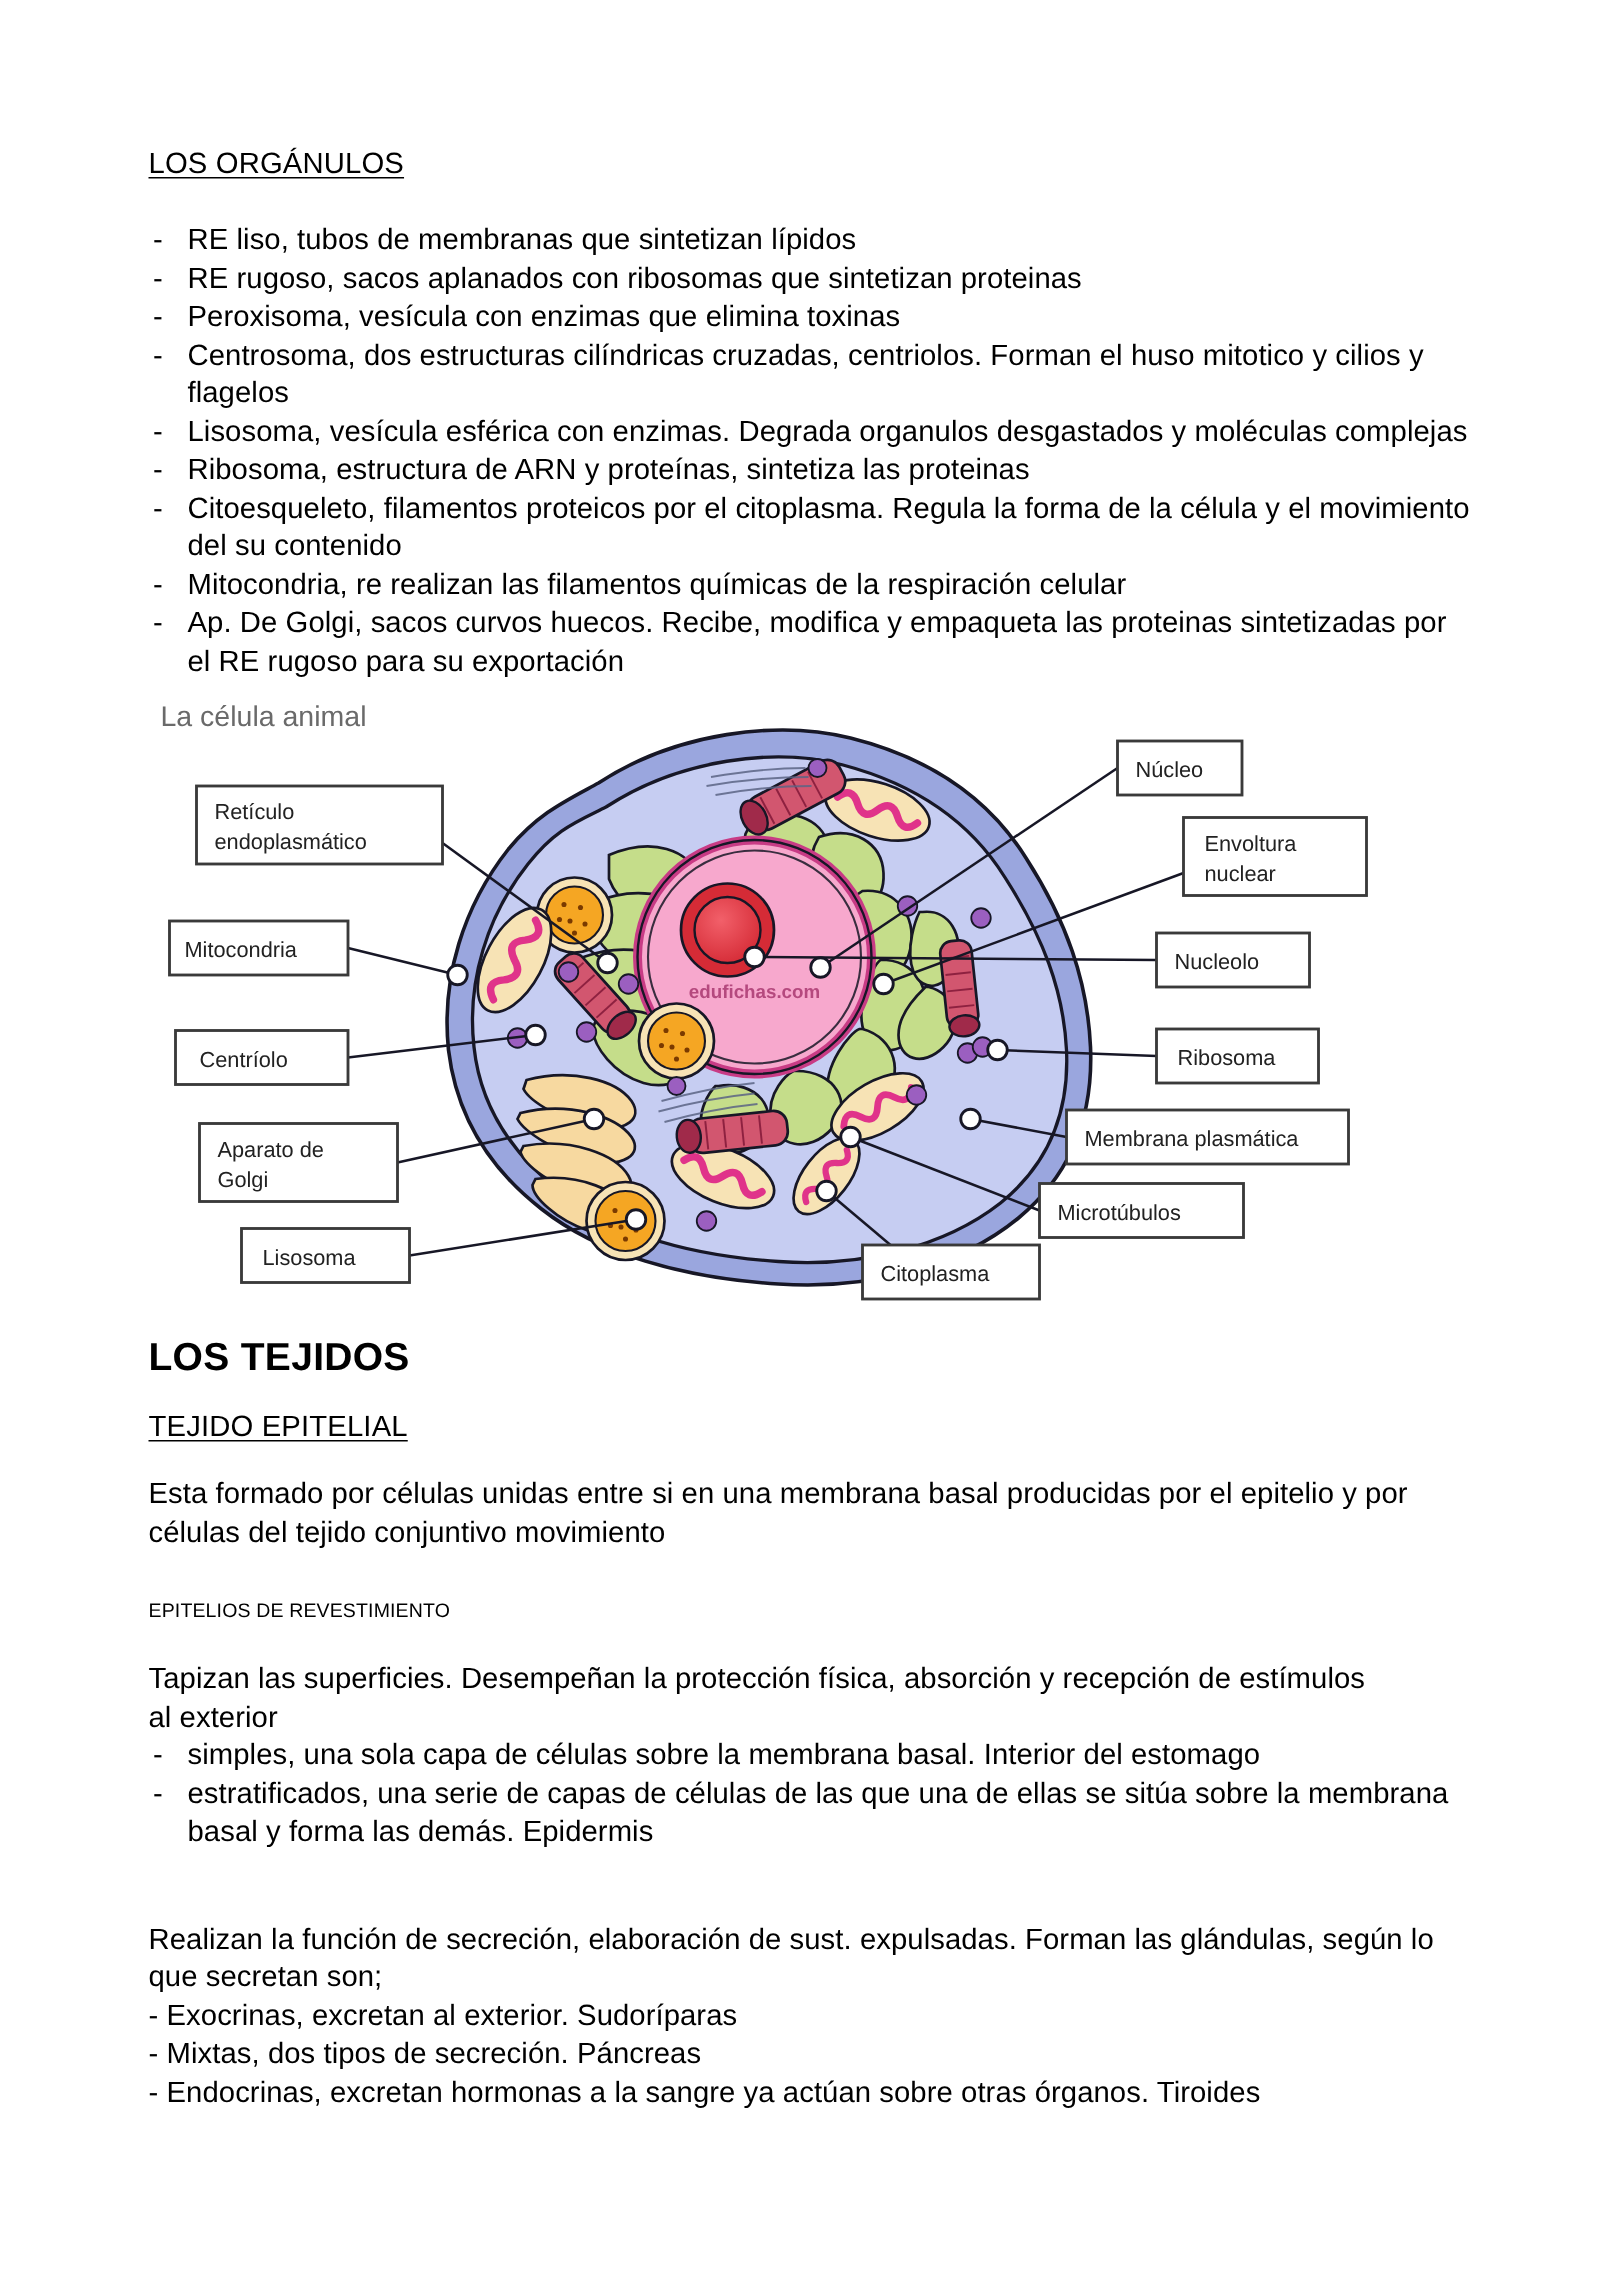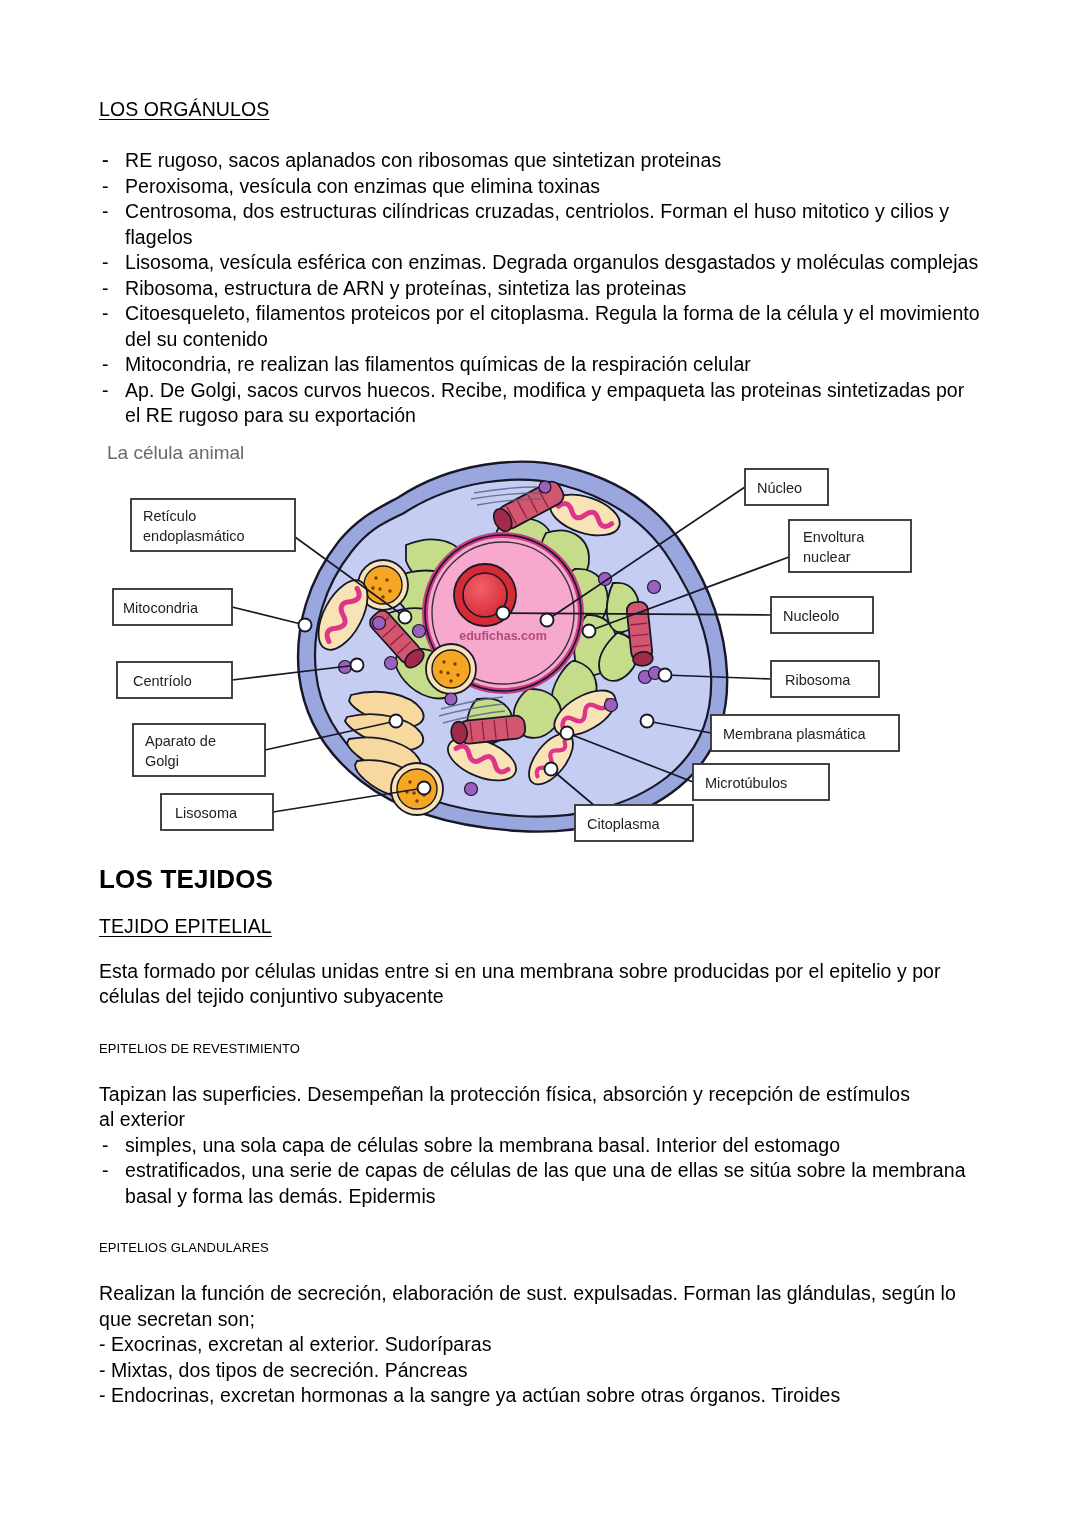--- a/index.html
+++ b/index.html
@@ -89,21 +89,21 @@
 <body>
 
 <div class="page">
 <div class="content">
 
   <div class="h-underline">LOS ORGÁNULOS</div>
 
   <div class="spacer-26"></div>
 
   <ul class="dashlist">
-    <li><span class="dash">-</span></li>
+    <li><span class="dash">-</span><span>RE liso, tubos de membranas que sintetizan lípidos</span></li>
     <li><span class="dash">-</span><span>RE rugoso, sacos aplanados con ribosomas que sintetizan proteinas</span></li>
     <li><span class="dash">-</span><span>Peroxisoma, vesícula con enzimas que elimina toxinas</span></li>
     <li><span class="dash">-</span><span>Centrosoma, dos estructuras cilíndricas cruzadas, centriolos. Forman el huso mitotico y cilios y flagelos</span></li>
     <li><span class="dash">-</span><span>Lisosoma, vesícula esférica con enzimas. Degrada organulos desgastados y moléculas complejas</span></li>
     <li><span class="dash">-</span><span>Ribosoma, estructura de ARN y proteínas, sintetiza las proteinas</span></li>
     <li><span class="dash">-</span><span>Citoesqueleto, filamentos proteicos por el citoplasma. Regula la forma de la célula y el movimiento del su contenido</span></li>
     <li><span class="dash">-</span><span>Mitocondria, re realizan las filamentos químicas de la respiración celular</span></li>
     <li><span class="dash">-</span><span>Ap. De Golgi, sacos curvos huecos. Recibe, modifica y empaqueta las proteinas sintetizadas por el RE rugoso para su exportación</span></li>
   </ul>
 
@@ -370,37 +370,36 @@
     </svg>
   </div>
 
   <div class="spacer-8"></div>
   <div class="h-bold">LOS TEJIDOS</div>
 
   <div class="spacer-20"></div>
   <div class="h-underline">TEJIDO EPITELIAL</div>
 
   <div class="spacer-20"></div>
-  <p class="para">Esta formado por células unidas entre si en una membrana sobre producidas por el epitelio y por</p>
-  <p class="para">células del tejido conjuntivo subyacente</p>
+  <p class="para">Esta formado por células unidas entre si en una membrana basal producidas por el epitelio y por</p>
+  <p class="para">células del tejido conjuntivo movimiento</p>
 
   <div class="spacer-26"></div>
   <div class="h-plain">EPITELIOS DE REVESTIMIENTO</div>
 
   <div class="spacer-20"></div>
   <p class="para">Tapizan las superficies. Desempeñan la protección física, absorción y recepción de estímulos</p>
   <p class="para">al exterior</p>
 
   <ul class="dashlist">
     <li><span class="dash">-</span><span> simples, una sola capa de células sobre la membrana basal. Interior del estomago</span></li>
     <li><span class="dash">-</span><span>estratificados, una serie de capas de células de las que una de ellas se sitúa sobre la membrana basal y forma las demás. Epidermis</span></li>
   </ul>
 
   <div class="spacer-26"></div>
-  <div class="h-plain">EPITELIOS GLANDULARES</div>
 
   <div class="spacer-20"></div>
   <p class="para">Realizan la función de secreción, elaboración de sust. expulsadas. Forman las glándulas, según lo</p>
   <p class="para">que secretan son;</p>
   <p class="para">- Exocrinas, excretan al exterior. Sudoríparas</p>
   <p class="para">- Mixtas, dos tipos de secreción. Páncreas</p>
   <p class="para">- Endocrinas, excretan hormonas a la sangre ya actúan sobre otras órganos. Tiroides</p>
 
 </div>
 </div>

